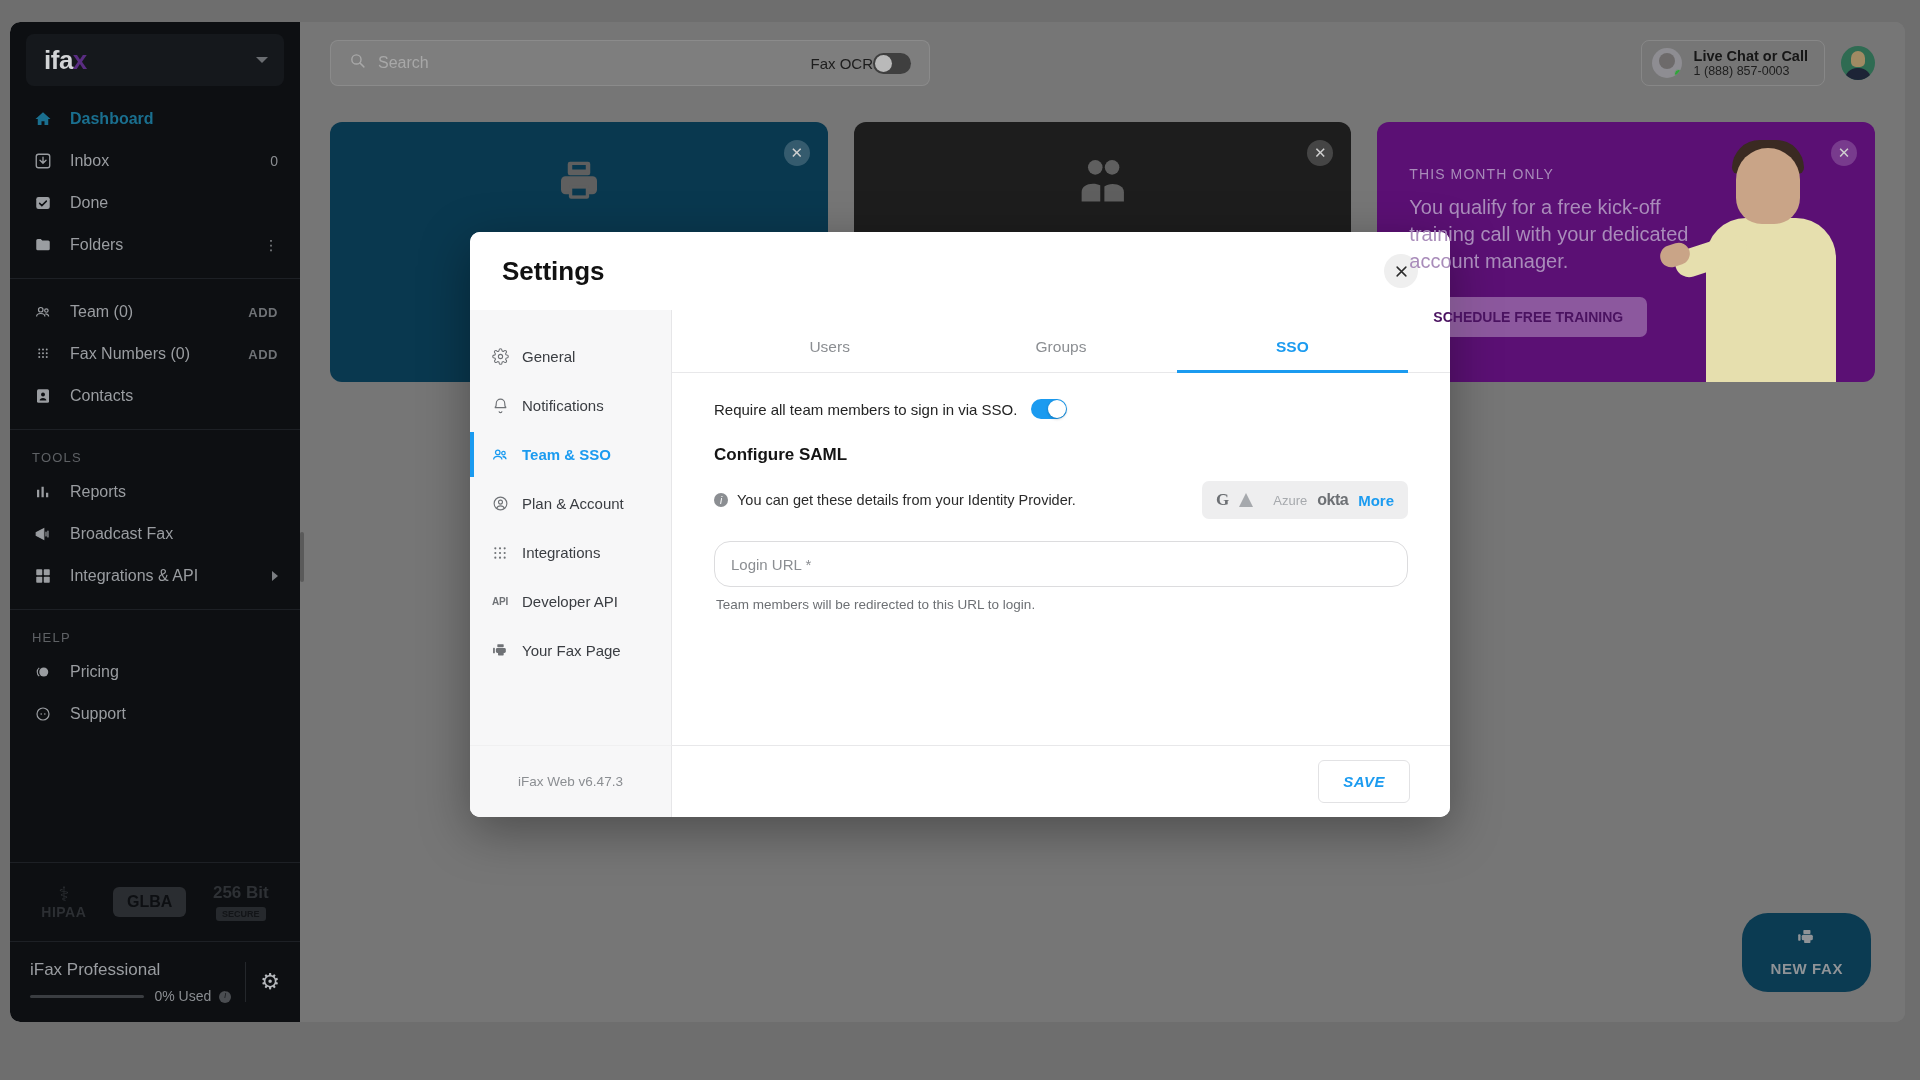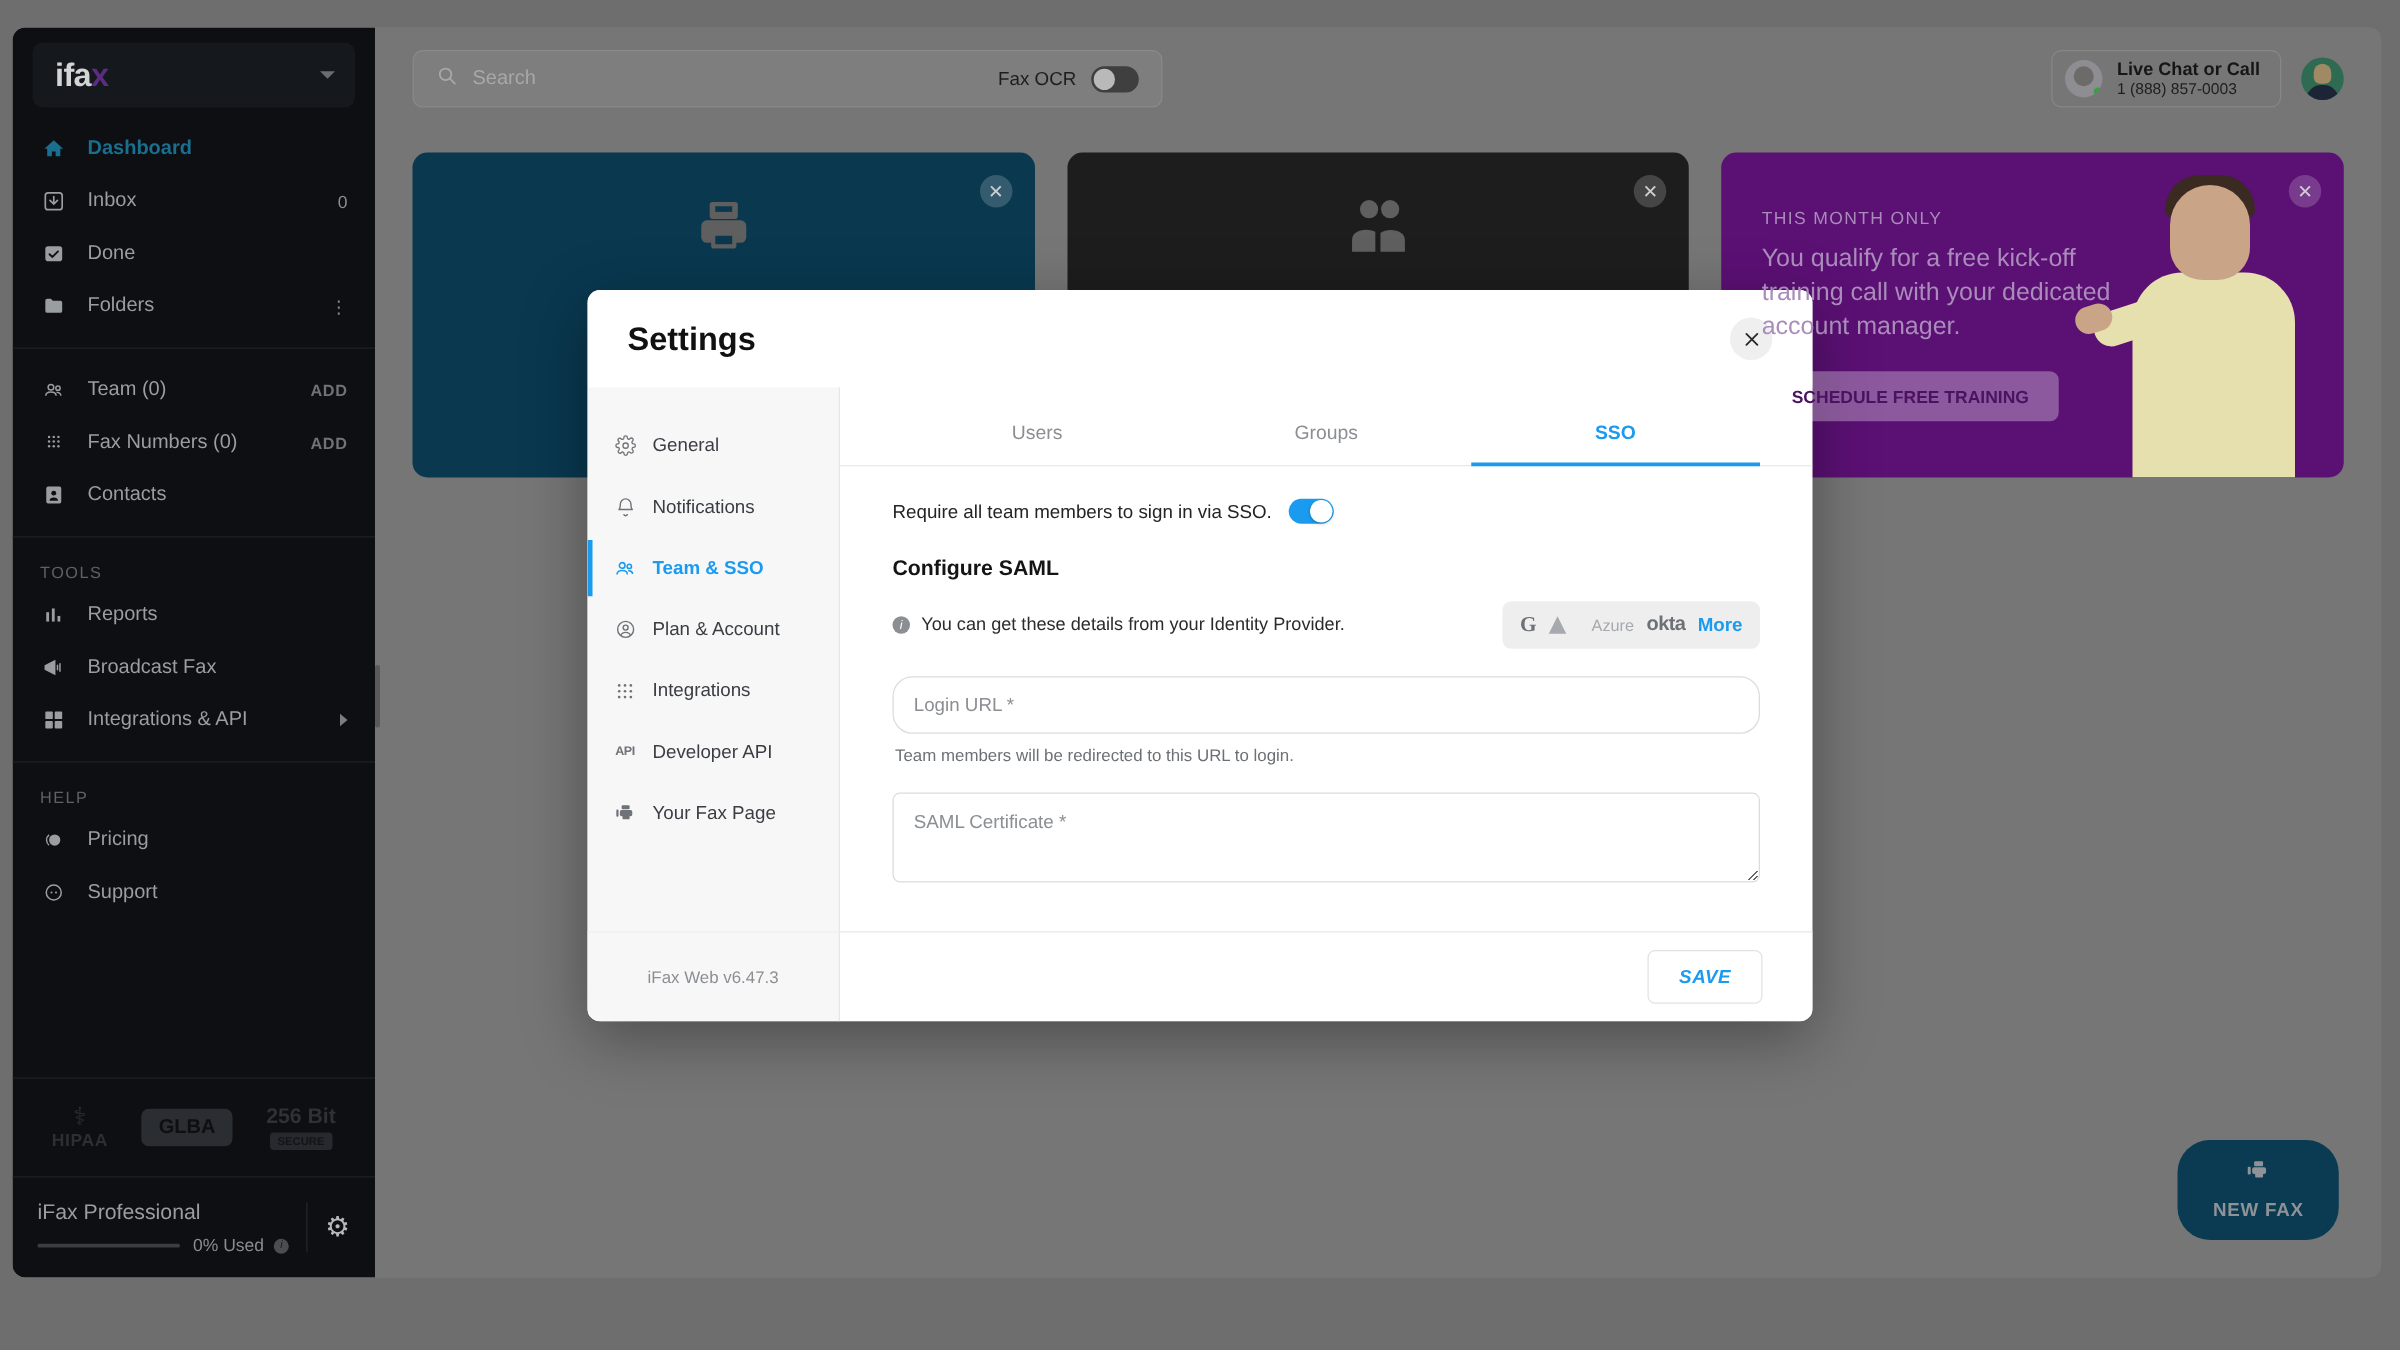--- a/index.html
+++ b/index.html
@@ -148,21 +148,21 @@
     display: flex; align-items: center;
     padding: 0 18px;
   }
   .search-ico { color: #a8a8a8; font-size: 17px; margin-right: 12px; }
   .search-input {
     flex: 1; background: transparent; border: none; outline: none;
     color: #c8c8c8; font-size: 16px;
     font-family: "Liberation Sans", sans-serif;
   }
   .search-input::placeholder { color: #a8a8a8; }
-  .ocr-label { color: #1d1d1d; font-size: 15px; margin-right: 12px; font-weight: 500; text-align: center;}
+  .ocr-label { color: #1d1d1d; font-size: 15px; font-weight: 500; text-align: center;}
   .toggle-off {
     width: 38px; height: 21px; border-radius: 11px;
     background: #3f3f3f; position: relative;
   }
   .toggle-off::after {
     content: ""; position: absolute; left: 2px; top: 2px;
     width: 17px; height: 17px; border-radius: 50%;
     background: #b9b9b9;
   }
   .topbar-right { margin-left: auto; display: flex; align-items: center; }
@@ -832,21 +832,20 @@
                 <span>Azure</span>
               </span>
               <span class="idp-okta">okta</span>
               <span class="idp-more">More</span>
             </span>
           </div>
 
           <input class="field" placeholder="Login URL *" style="">
           <div class="field-help">Team members will be redirected to this URL to login.</div>
 
-          <textarea class="field-area" placeholder="SAML Certificate *" style=""></textarea>
         </div>
       </div>
     </div>
 
     <div class="footer-wrap">
       <div class="footer-left">iFax Web v6.47.3</div>
       <div class="footer-right">
         <button class="save-btn">SAVE</button>
       </div>
     </div>

